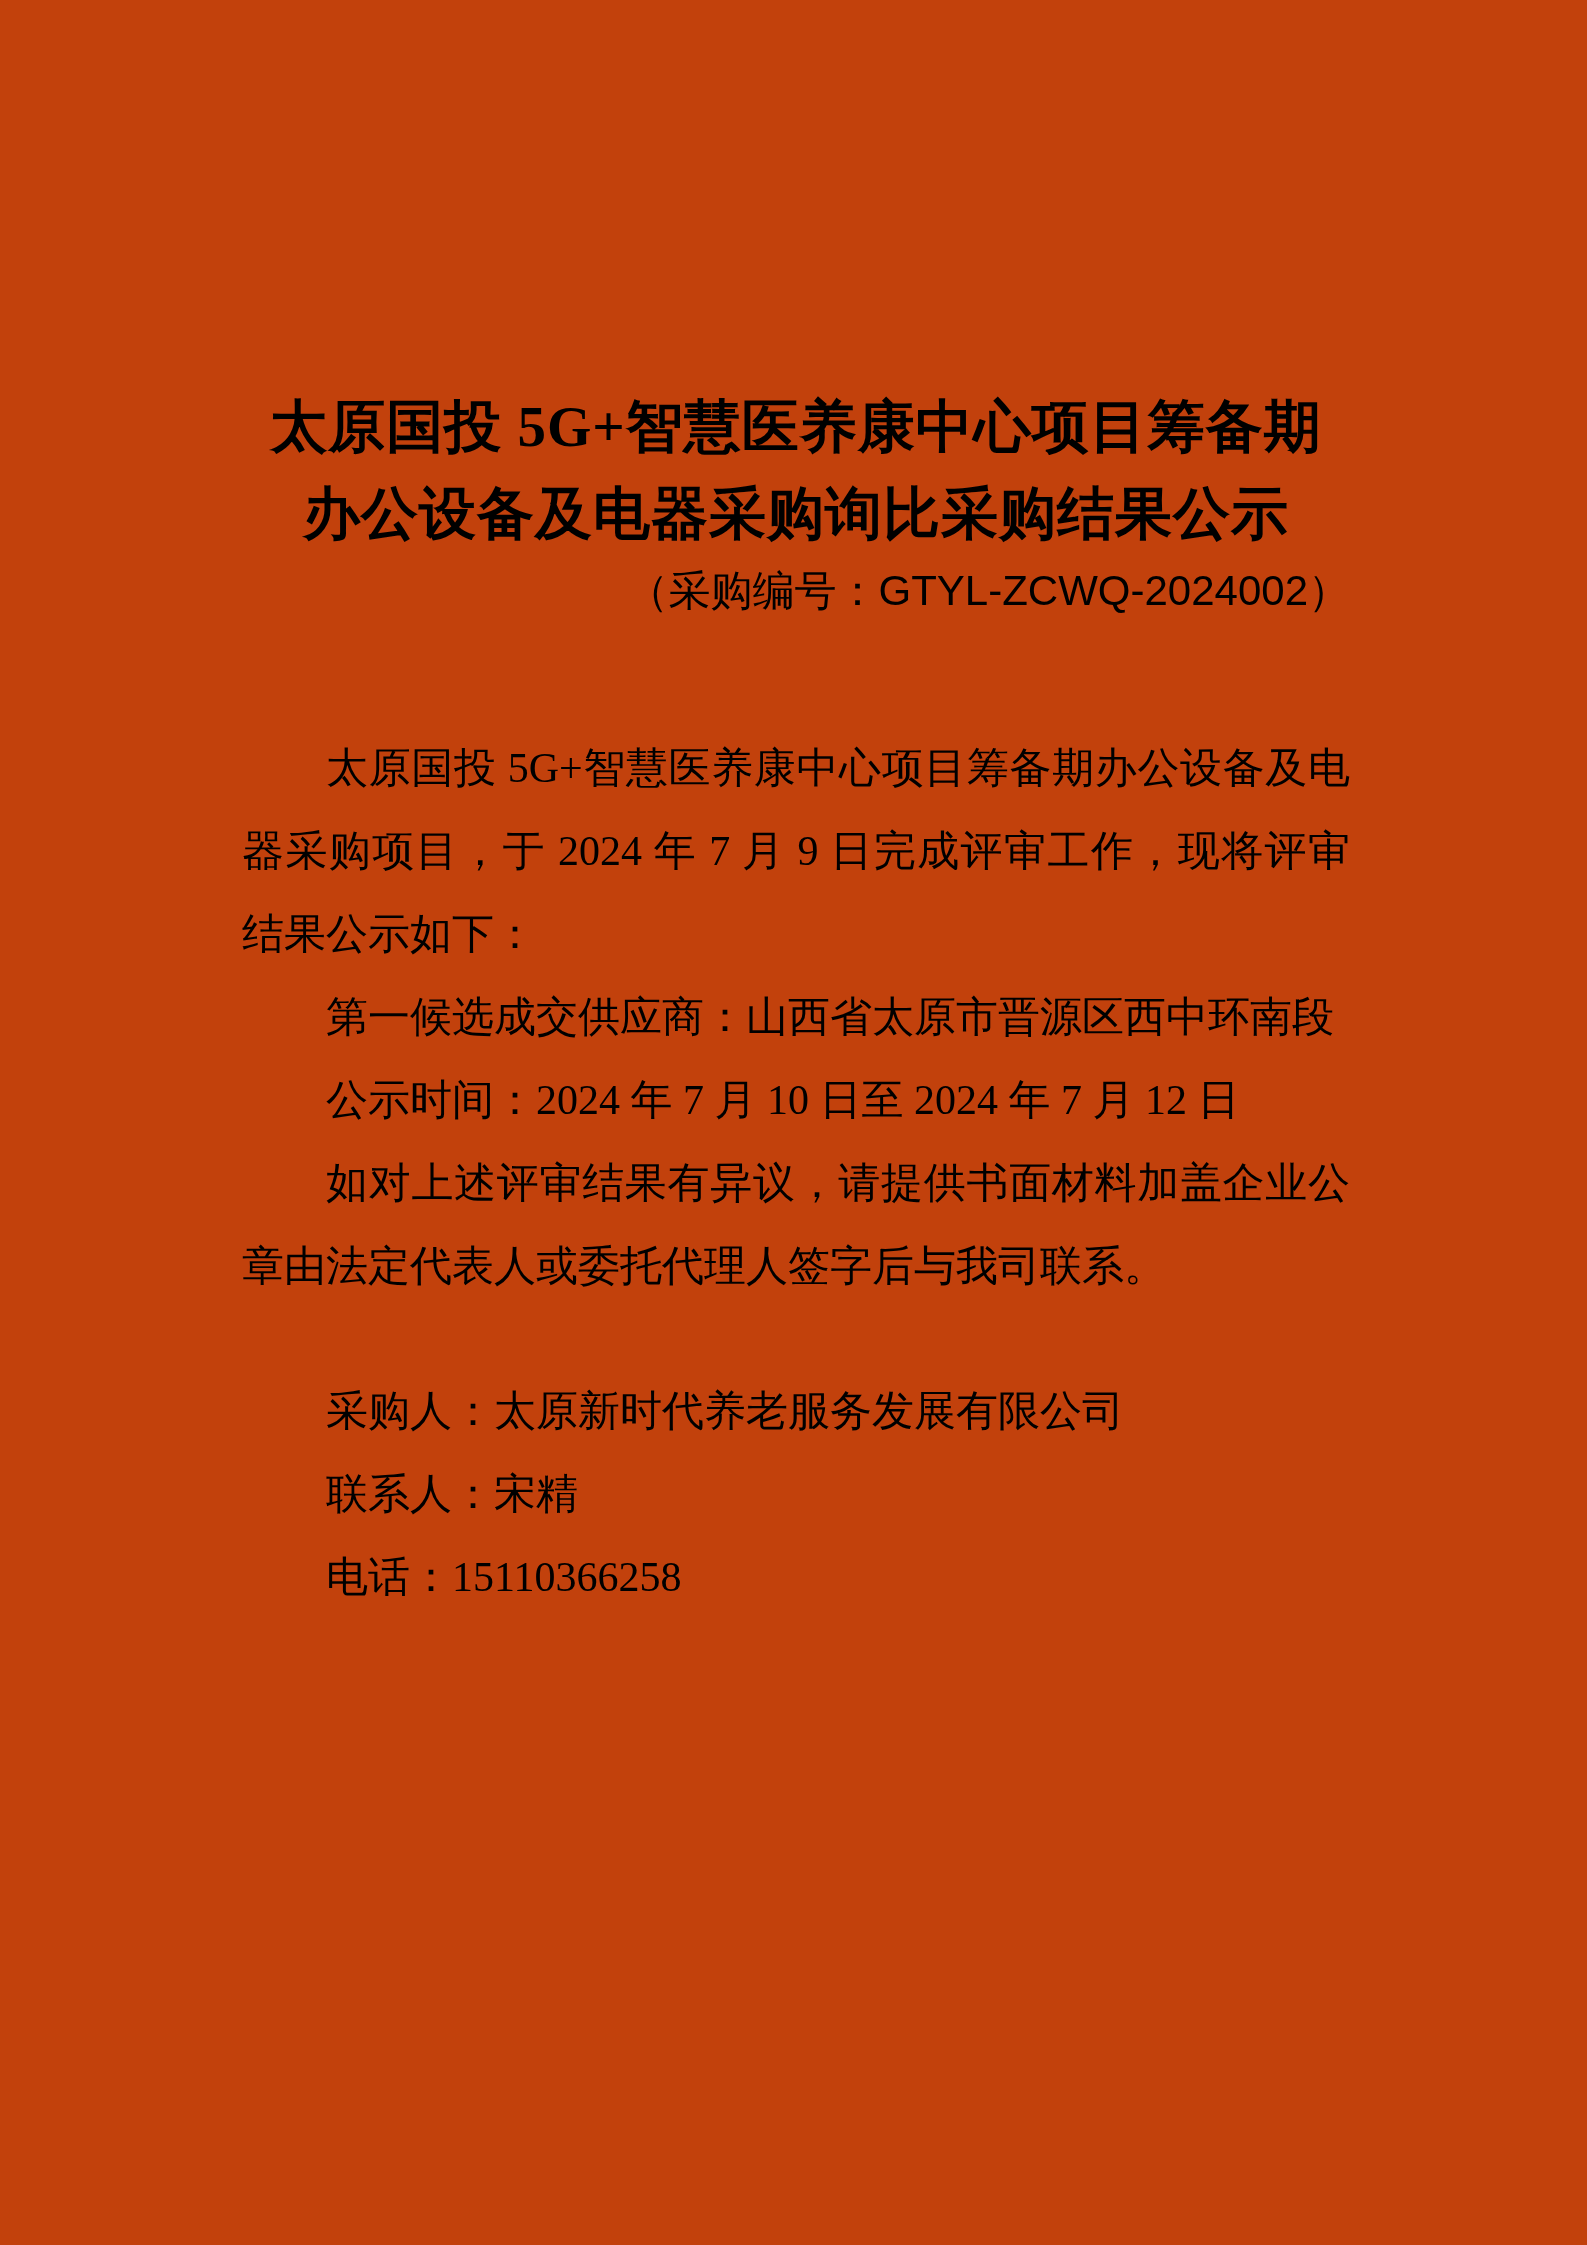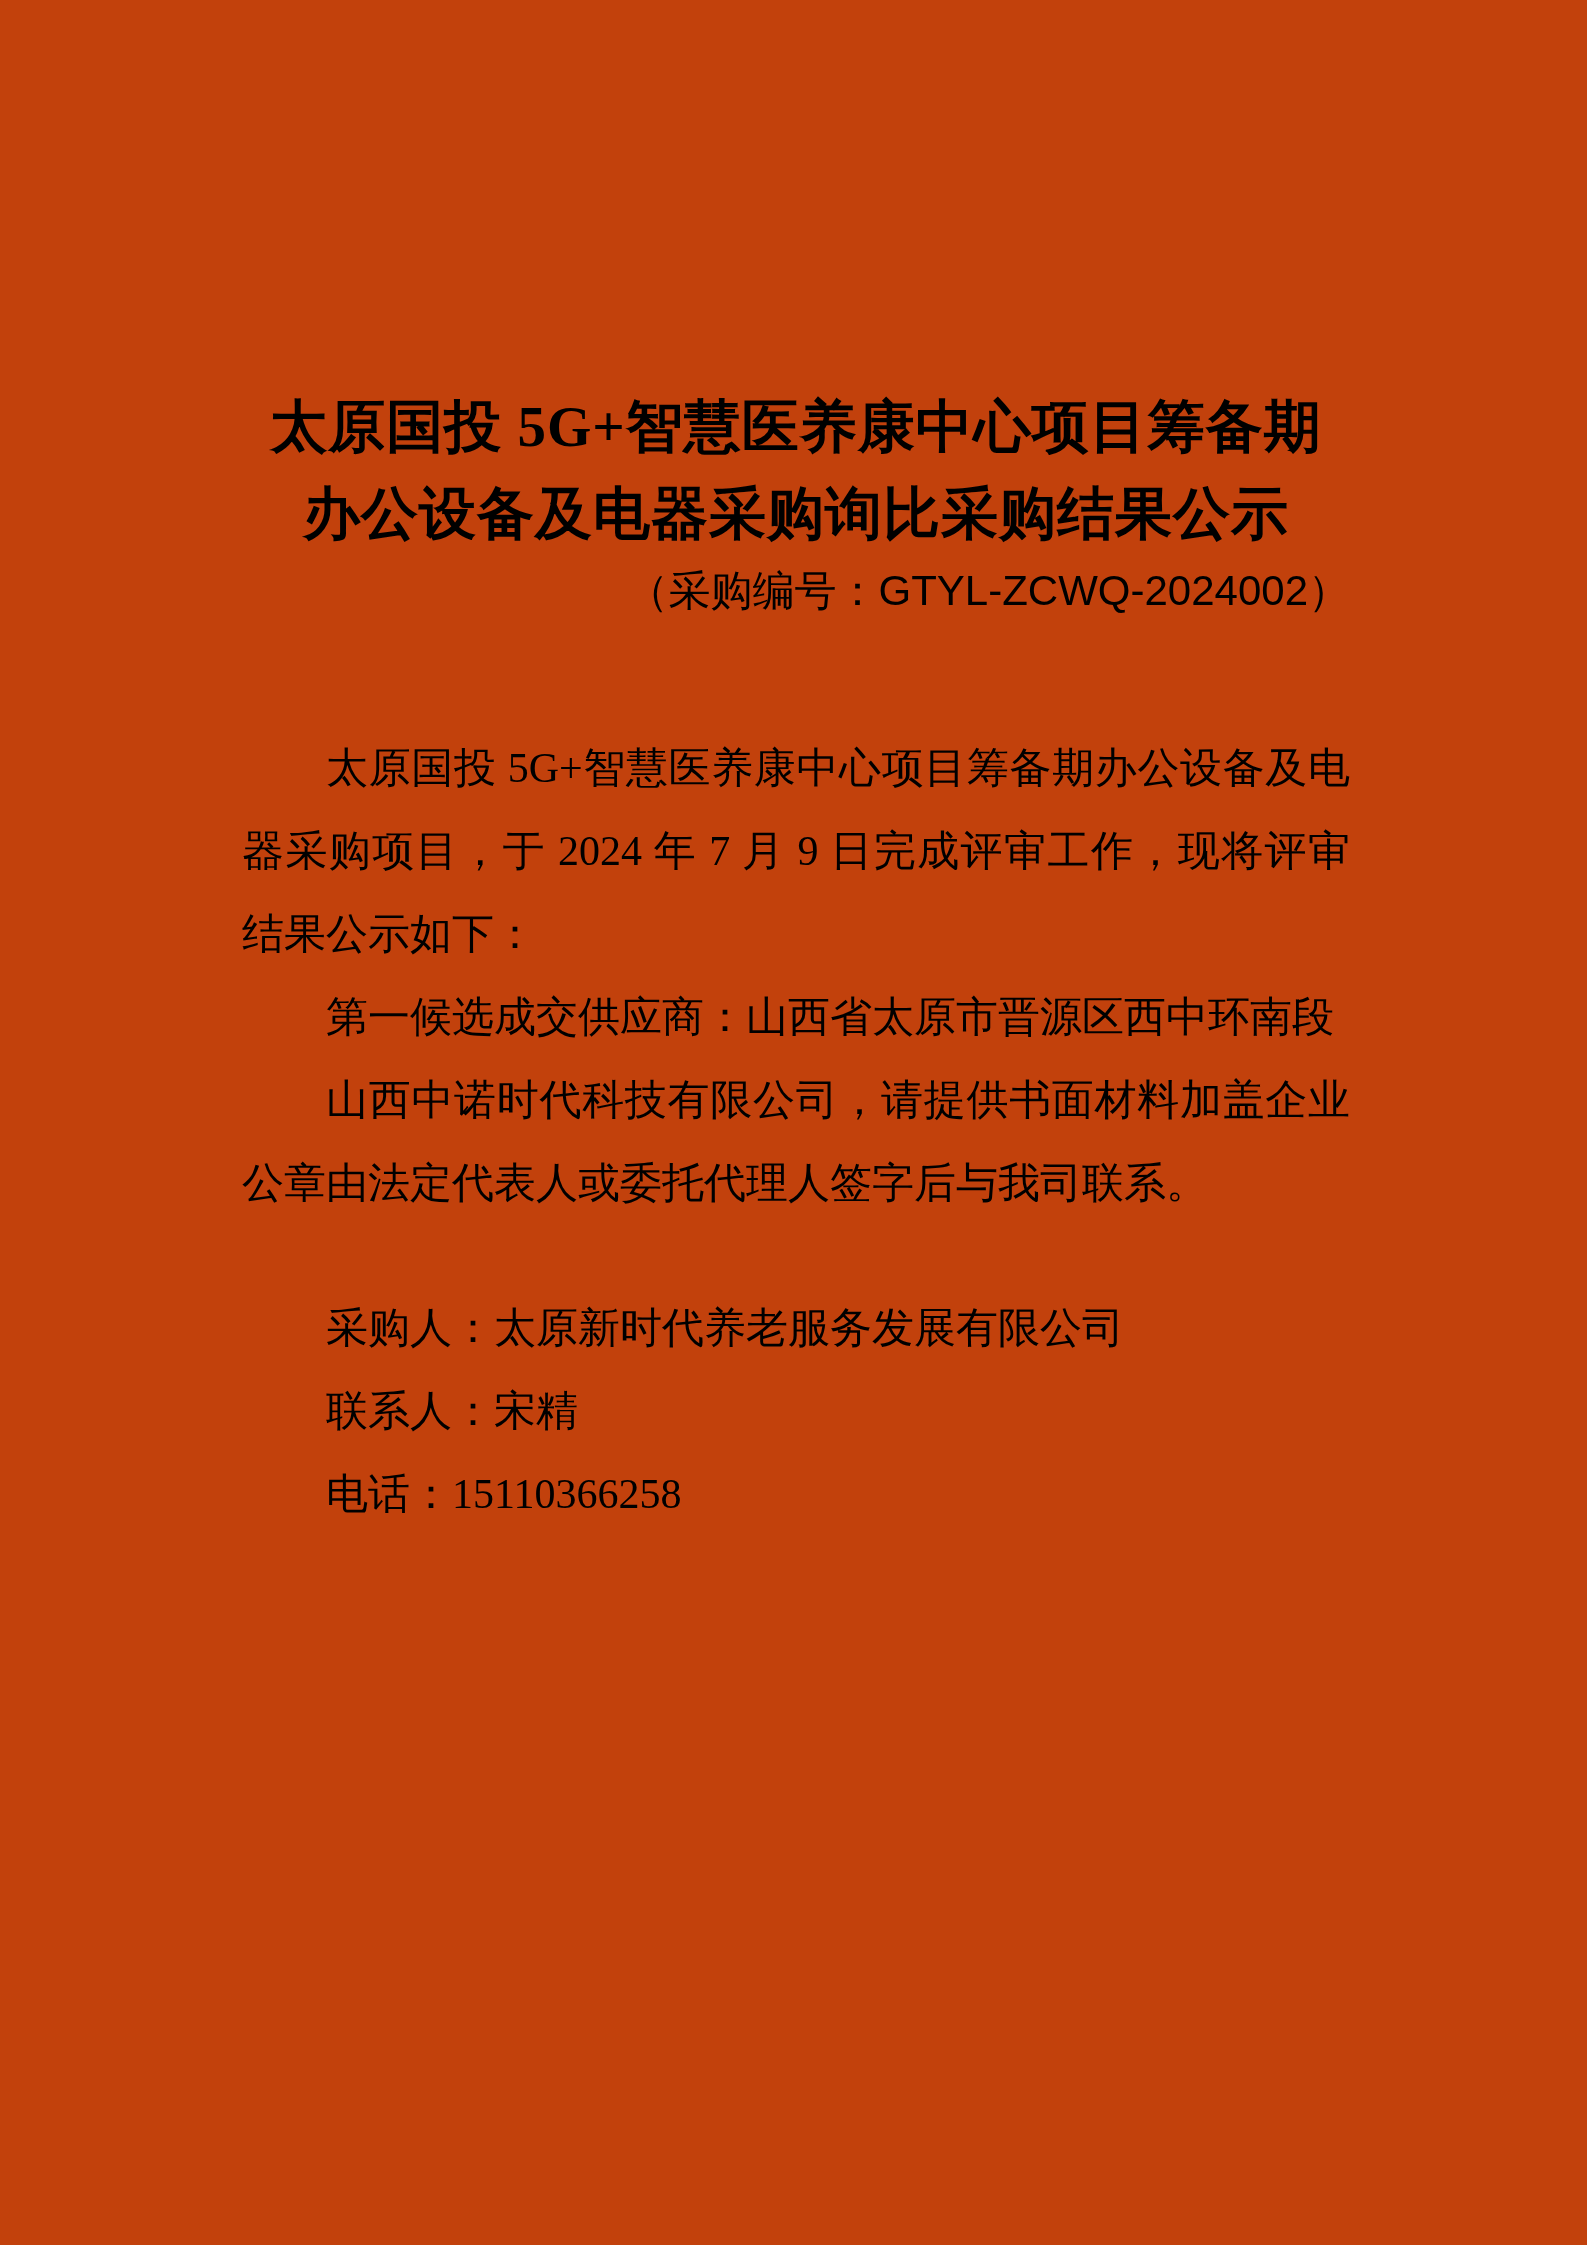--- a/index.html
+++ b/index.html
@@ -55,22 +55,23 @@
 
   <div class="subtitle">（采购编号：GTYL-ZCWQ-2024002）</div>
 
   <div class="body-text">
     <p class="para">太原国投 5G+智慧医养康中心项目筹备期办公设备及电器采购项目，于 2024 年 7 月 9 日完成评审工作，现将评审结果公示如下：</p>
 
     <p class="para">第一候选成交供应商：山西省太原市晋源区西中环南段</p>
 
 
 
+    <p class="para">公示时间：2024 年 7 月 10 日至 2024 年 7 月 12 日</p>
 
-    <p class="para">山西中诺时代科技有限公司，请提供书面材料加盖企业公章由法定代表人或委托代理人签字后与我司联系。</p>
+    <p class="para">如对上述评审结果有异议，请提供书面材料加盖企业公章由法定代表人或委托代理人签字后与我司联系。</p>
 
     <p class="para gap-before">采购人：太原新时代养老服务发展有限公司</p>
 
 
     <p class="para">联系人：宋精</p>
 
     <p class="para">电话：15110366258</p>
   </div>
 </div>
 

